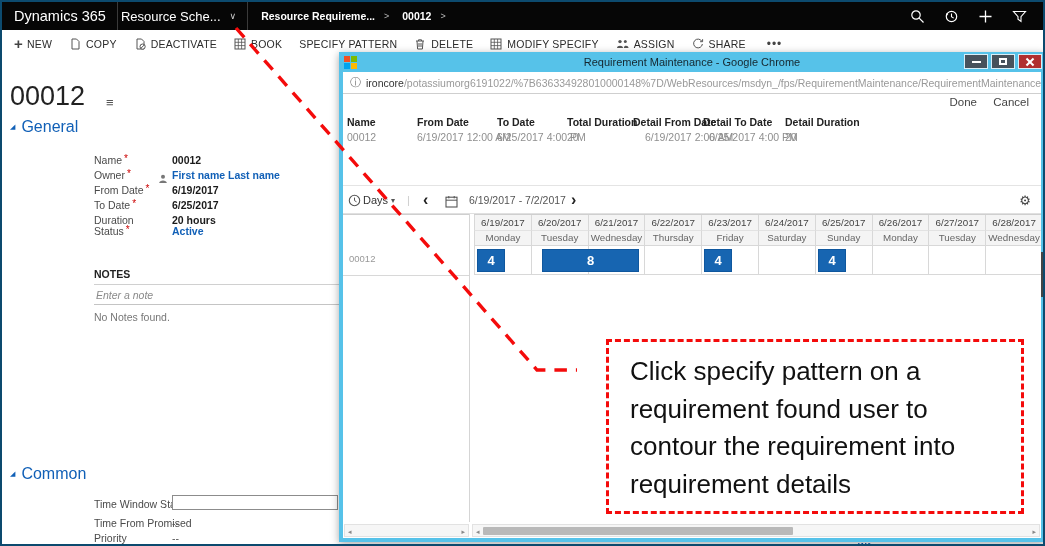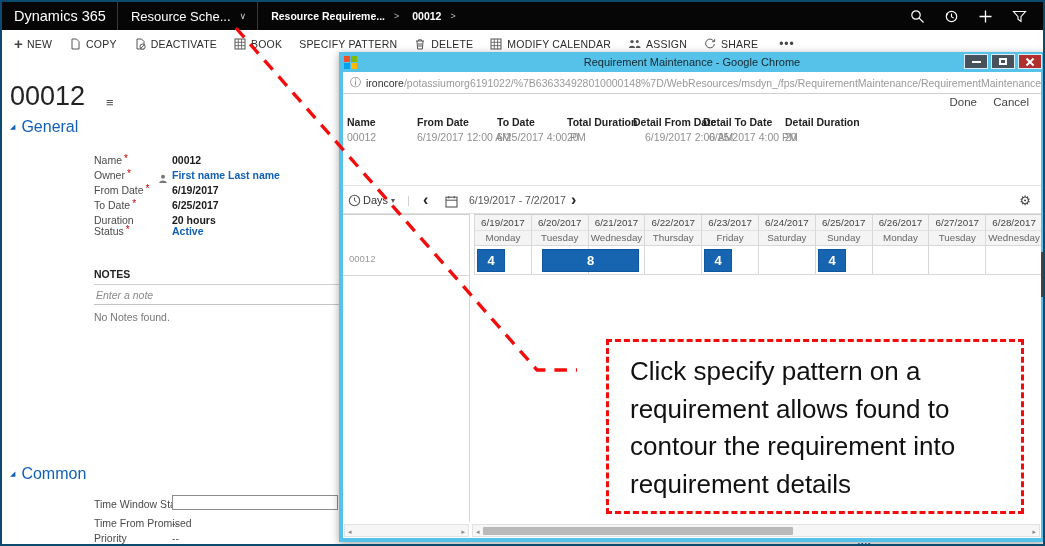--- a/index.html
+++ b/index.html
@@ -3,21 +3,21 @@
 <meta charset="utf-8">
 <style>
   * { margin:0; padding:0; box-sizing:border-box; }
   body { font-family:"Liberation Sans", sans-serif; background:#fff; }
   .stage { position:relative; width:1045px; height:546px; overflow:hidden; background:#86efac; border:2px solid #0c4a6e; }
 
   
   .topbar { position:absolute; left:0; top:0; width:100%; height:28px; background:#060606; display:flex; align-items:center; color:#fff; }
   .tb-brand { margin-left:12px; font-size:14.5px; }
   .tb-sep { width:1px; height:28px; background:#3a3a3a; margin-left:11px; }
-  .tb-app { margin-left:13px; font-size:13px; display:flex; align-items:center; }
+  .tb-app { margin-left:3px; font-size:13px; display:flex; align-items:center; }
   .tb-caret { font-size:9px; color:#cfcfcf; margin-left:9px; }
   .tb-crumb { margin-left:13px; font-size:10.5px; font-weight:bold; }
   .tb-chev { margin-left:9px; font-size:9px; color:#bdbdbd; }
   .tb-spacer { flex:1; }
   .tb-icons { display:flex; align-items:center; gap:19px; margin-right:16px; }
   .tb-icons svg { display:block; }
 
   
   .cmdbar { position:absolute; left:0; top:28px; width:100%; height:28px; background:#fff; display:flex; align-items:center; padding-left:12px; }
   .cmd { display:flex; align-items:center; margin-right:17px; font-size:10.5px; color:#2b2b2b; letter-spacing:.2px; white-space:nowrap; cursor:default; }
@@ -194,21 +194,21 @@
         </span>
         <span>DELETE</span>
       </span>
     <span class="cmd">
         <span class="ci">
           <svg width="12" height="12" viewBox="0 0 12 12">
             <rect x="1" y="1" width="10" height="10" fill="none" stroke="#555"></rect>
             <path d="M1 4.3h10M1 7.6h10M4.3 1v10M7.6 1v10" stroke="#555" stroke-width=".8"></path>
           </svg>
         </span>
-        <span>MODIFY CALENDAR</span>
+        <span>MODIFY SPECIFY</span>
       </span>
     <span class="cmd">
         <span class="ci">
           <svg width="13" height="12" viewBox="0 0 13 12">
             <circle cx="4" cy="3.6" r="1.7" fill="#555"></circle>
             <path d="M1 10c0-3 6-3 6 0z" fill="#555"></path>
             <circle cx="9.3" cy="3.6" r="1.5" fill="#555"></circle>
             <path d="M7.8 9.4c.4-2.4 4.7-2.2 4.7.6H8" fill="#555"></path>
           </svg>
         </span>
@@ -417,21 +417,21 @@
           <span class="sb-arrow" style="right:3px;">▸</span>
           <span class="sb-thumb" style="left:10px; width:310px;"></span>
         </span>
       </div>
     </div>
     <span class="v-thumb"></span>
   </div>
 
   <div class="annotation">
     <div>Click specify pattern on a</div>
-    <div>requirement allows found to</div>
+    <div>requirement found user to</div>
     <div>contour the requirement into</div>
     <div>requirement details</div>
   </div>
   <svg class="arrow-svg" width="1045" height="546" viewBox="0 0 1045 546">
     <polyline points="234,26 535,368 575,368" fill="none" stroke="#f40b0b" stroke-width="3.4" stroke-dasharray="12.5 9"></polyline>
   </svg>
 
 </div>
 
 </body></html>

